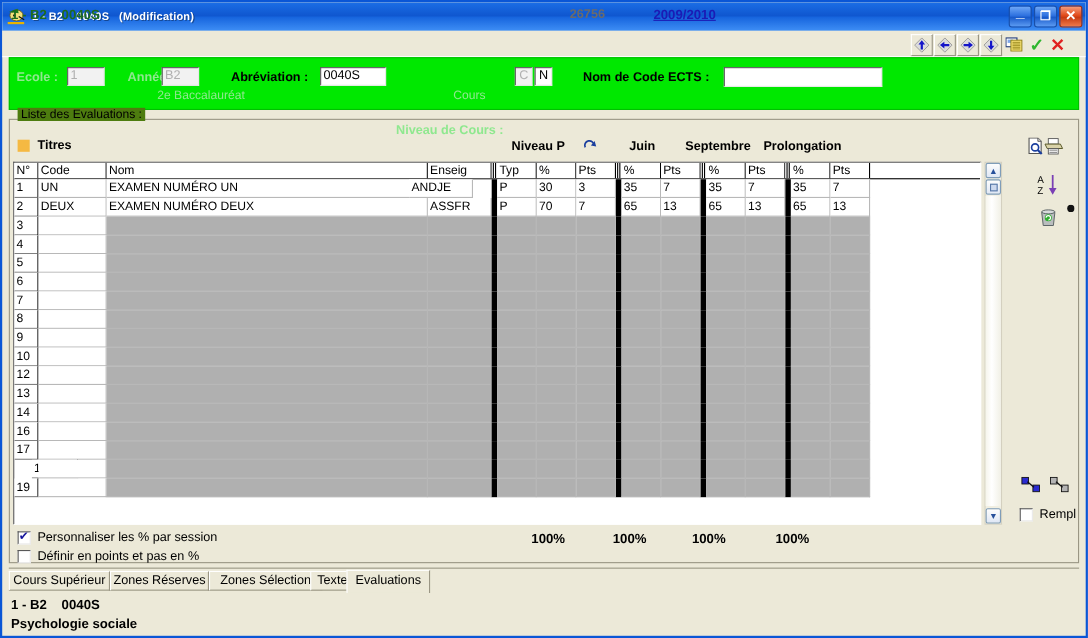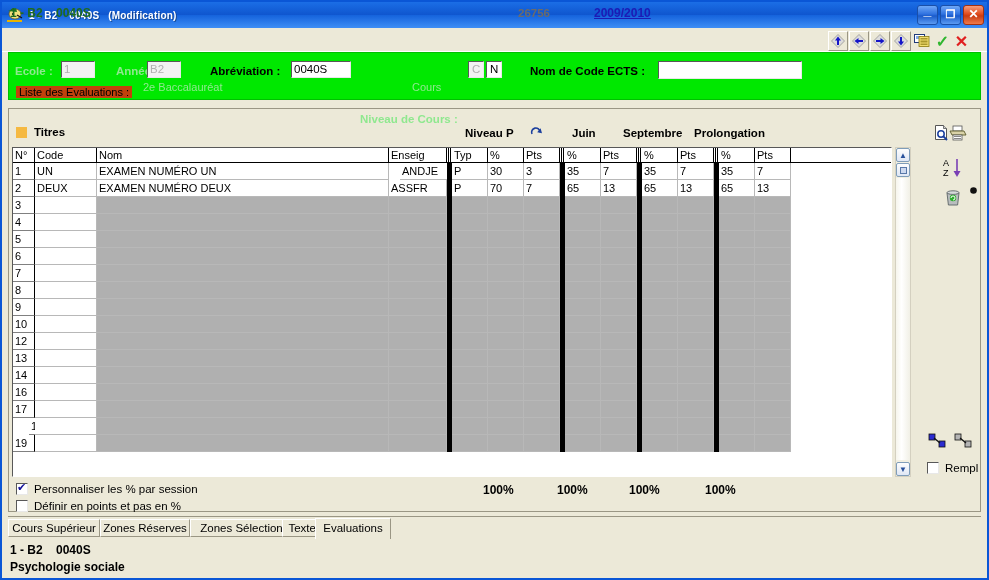--- a/index.html
+++ b/index.html
@@ -111,22 +111,22 @@
   .gb-sub { position: absolute; font-size: 11px; color: #8fe88f; }
 
   
   .groupbox {
     position: absolute; left: 6px; top: 106px; width: 973px; height: 404px;
     border: 1px solid #9a9684;
     border-top-color: #9a9684;
     background: transparent;
   }
   .gb-legend {
-    position: absolute; left: 14px; top: 84px;
-    background: #c2410c; padding: 0 3px; font-size: 11px; color: #000;
+    position: absolute; left: 14px; top: 96px;
+    background: #4d7c0f; padding: 0 3px; font-size: 11px; color: #000;
     z-index: 3;
   }
 
   
   .titres-row { position: absolute; left: 14px; top: 124px; display: flex; align-items: center; }
   .titres-sq { width: 11px; height: 11px; background: #f5b942; margin-right: 7px; }
   .titres-txt { font-weight: bold; font-size: 11.5px; }
 
   .sesslabel {
     position: absolute; top: 125px; font-weight: bold; font-size: 11.5px; white-space: nowrap;
@@ -400,21 +400,21 @@
           <i class="b"></i>
         </div>
         <div class="hcell" style="left: 706px; width: 36px;">%</div>
         <div class="hcell" style="left: 742px; width: 36px;">Pts</div>
       </div>
     <div class="rows" id="gridrows">
         <div class="row">
           <div class="cell num" style="left: 0px; width: 22px;">1</div>
           <div class="cell" style="left: 22px; width: 62px;">UN</div>
           <div class="cell" style="left: 84px; width: 292px;">EXAMEN NUMÉRO UN</div>
-          <div class="cell" style="left: 359px; width: 58px; margin-left: 28px;">ANDJE</div>
+          <div class="cell" style="left: 359px; width: 58px;">ANDJE</div>
           <div class="cell sep" style="left: 434px; width: 5px;"></div>
           <div class="cell" style="left: 439px; width: 36px;">P</div>
           <div class="cell" style="left: 475px; width: 36px;">30</div>
           <div class="cell" style="left: 511px; width: 36px;">3</div>
           <div class="cell sep" style="left: 547px; width: 5px;"></div>
           <div class="cell" style="left: 552px; width: 36px;">35</div>
           <div class="cell" style="left: 588px; width: 36px;">7</div>
           <div class="cell sep" style="left: 624px; width: 5px;"></div>
           <div class="cell" style="left: 629px; width: 36px;">35</div>
           <div class="cell" style="left: 665px; width: 36px;">7</div>

